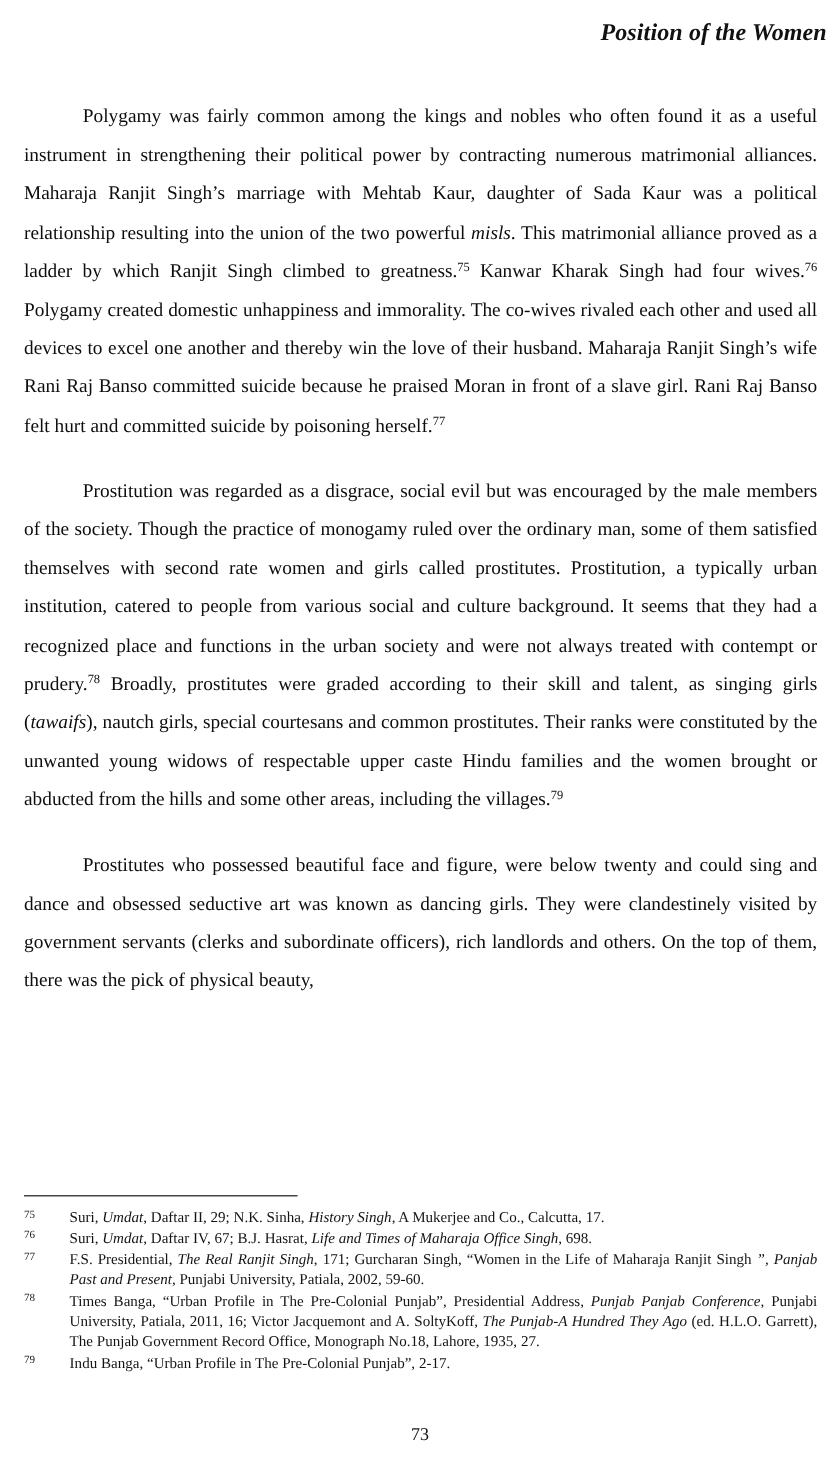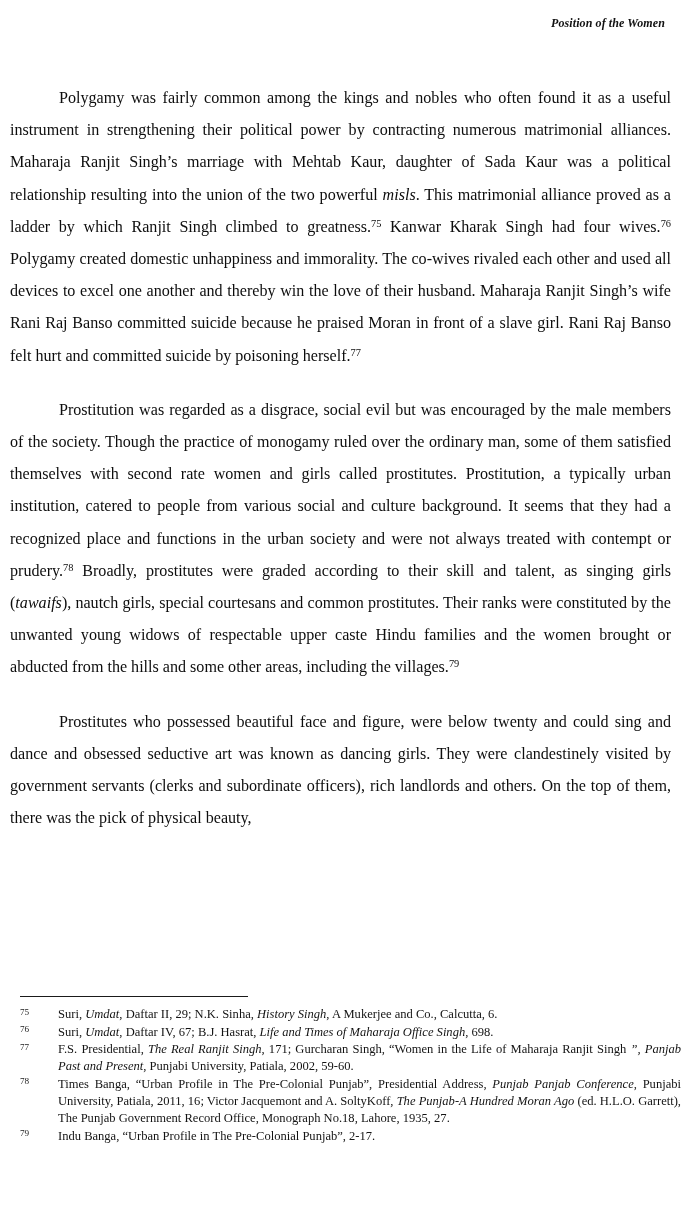--- a/index.html
+++ b/index.html
@@ -19,35 +19,35 @@
   .page {
     position: absolute;
     left: 0; top: 0;
     width: 700px;
     height: 1228px;
   }
 
   
   .running-header {
     position: absolute;
-    left: 4px;
+    left: 28px;
     top: 16px;
     width: 661px;
     text-align: right;
-    font-size: 12px;
+    font-size: 20px;
     font-weight: bold;
     font-style: italic;
     letter-spacing: 0.1px;
     color: #111;
   }
 
   
   .body-block {
     position: absolute;
-    left: 10px;
+    left: 20px;
     top: 82px;
     width: 661px;
   }
 
   p.para {
     margin: 0 0 22px 0;
     font-size: 16.1px;
     line-height: 32.2px;
     text-align: justify;
     text-justify: inter-word;
@@ -128,35 +128,36 @@
       <p class="para"><span>Polygamy was fairly common among the kings and nobles who often found it as a useful instrument in strengthening their political power by contracting numerous matrimonial alliances. Maharaja Ranjit Singh’s marriage with Mehtab Kaur, daughter of Sada Kaur was a political relationship resulting into the union of the two powerful </span><i>misls</i><span>. This matrimonial alliance proved as a ladder by which Ranjit Singh climbed to greatness.</span><sup class="fnref">75</sup><span> Kanwar Kharak Singh had four wives.</span><sup class="fnref">76</sup><span> Polygamy created domestic unhappiness and immorality. The co-wives rivaled each other and used all devices to excel one another and thereby win the love of their husband. Maharaja Ranjit Singh’s wife Rani Raj Banso committed suicide because he praised Moran in front of a slave girl. Rani Raj Banso felt hurt and committed suicide by poisoning herself.</span><sup class="fnref">77</sup></p>
       <p class="para"><span>Prostitution was regarded as a disgrace, social evil but was encouraged by the male members of the society. Though the practice of monogamy ruled over the ordinary man, some of them satisfied themselves with second rate women and girls called prostitutes. Prostitution, a typically urban institution, catered to people from various social and culture background. It seems that they had a recognized place and functions in the urban society and were not always treated with contempt or prudery.</span><sup class="fnref">78</sup><span> Broadly, prostitutes were graded according to their skill and talent, as singing girls (</span><i>tawaifs</i><span>), nautch girls, special courtesans and common prostitutes. Their ranks were constituted by the unwanted young widows of respectable upper caste Hindu families and the women brought or abducted from the hills and some other areas, including the villages.</span><sup class="fnref">79</sup></p>
       <p class="para"><span> Prostitutes who possessed beautiful face and figure, were below twenty and could sing and dance and obsessed seductive art was known as dancing girls. They were clandestinely visited by government servants (clerks and subordinate officers), rich landlords and others. On the top of them, there was the pick of physical beauty,</span></p>
     </div>
 
   <div class="footnote-area">
     <div class="fn-rule"></div>
     <div class="fn-list">
         <div class="fn">
           <span class="fn-num">75</span>
-          <span class="fn-text"><span>Suri, </span><i>Umdat</i><span>, Daftar II, 29; N.K. Sinha, </span><i>History Singh</i><span>, A Mukerjee and Co., Calcutta, 6.</span></span>
+          <span class="fn-text"><span>Suri, </span><i>Umdat</i><span>, Daftar II, 29; N.K. Sinha, </span><i>History Singh</i><span>, A Mukerjee and Co., Calcutta, 17.</span></span>
         </div>
         <div class="fn">
           <span class="fn-num">76</span>
           <span class="fn-text"><span>Suri, </span><i>Umdat</i><span>, Daftar IV, 67; B.J. Hasrat, </span><i>Life and Times of Maharaja Office Singh</i><span>, 698.</span></span>
         </div>
         <div class="fn">
           <span class="fn-num">77</span>
           <span class="fn-text"><span>F.S. Presidential, </span><i>The Real Ranjit Singh</i><span>, 171; Gurcharan Singh, “Women in the Life of Maharaja Ranjit Singh </span><i>”, Panjab Past and Present</i><span>, Punjabi University, Patiala, 2002, 59-60.</span></span>
         </div>
         <div class="fn">
           <span class="fn-num">78</span>
-          <span class="fn-text"><span>Times Banga, “Urban Profile in The Pre-Colonial  Punjab”, Presidential Address, </span><i>Punjab Panjab Conference</i><span>, Punjabi University, Patiala, 2011, 16; Victor Jacquemont and A. SoltyKoff, </span><i>The Punjab-A Hundred Moran Ago</i><span> (ed. H.L.O. Garrett), The Punjab Government Record Office, Monograph No.18, Lahore, 1935, 27.</span></span>
+          <span class="fn-text"><span>Times Banga, “Urban Profile in The Pre-Colonial  Punjab”, Presidential Address, </span><i>Punjab Panjab Conference</i><span>, Punjabi University, Patiala, 2011, 16; Victor Jacquemont and A. SoltyKoff, </span><i>The Punjab-A Hundred They Ago</i><span> (ed. H.L.O. Garrett), The Punjab Government Record Office, Monograph No.18, Lahore, 1935, 27.</span></span>
         </div>
         <div class="fn">
           <span class="fn-num">79</span>
           <span class="fn-text"><span>Indu Banga, “Urban Profile in The Pre-Colonial  Punjab”, 2-17.</span></span>
         </div>
       </div>
   </div>
 
+  <div class="page-number">73</div>
 
 </div>
 
 </body></html>

